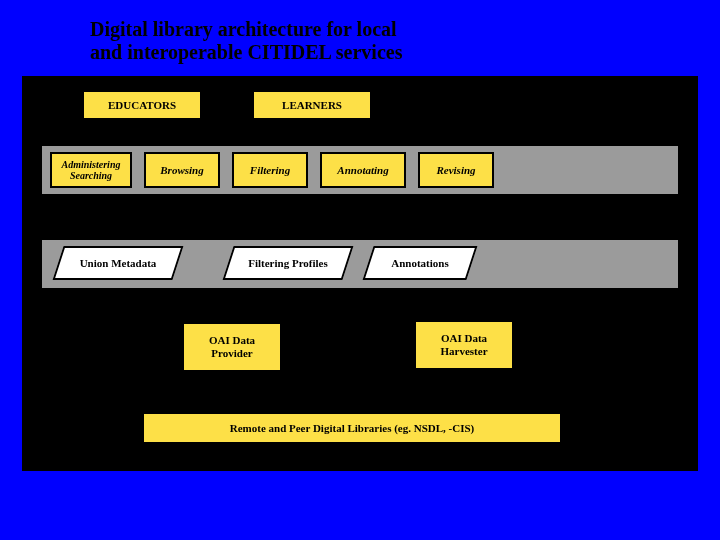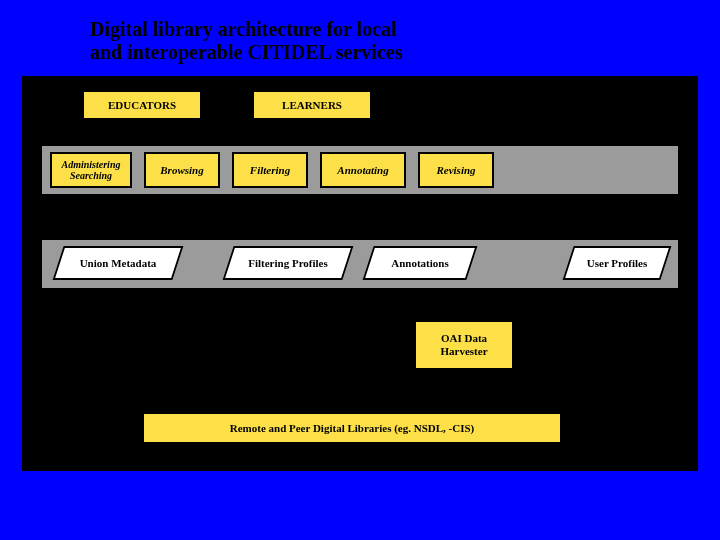--- a/index.html
+++ b/index.html
@@ -97,22 +97,19 @@
     <div class="ptxt">Union Metadata</div>
   </div>
   <div class="pwrap" style="top:170px;left:206px;width:120px;height:34px">
     <div class="pshape"></div>
     <div class="ptxt">Filtering Profiles</div>
   </div>
   <div class="pwrap" style="top:170px;left:346px;width:104px;height:34px">
     <div class="pshape"></div>
     <div class="ptxt">Annotations</div>
   </div>
-  <div class="pwrap" style="top:170px;left:546px;width:98px;height:34px">
-    <div class="pshape"></div>
-    <div class="ptxt">User Profiles</div>
-  </div>
 
+  <div class="box" style="top:246px;left:160px;width:100px;height:50px;line-height:1.15">OAI Data Provider</div>
   <div class="box" style="top:244px;left:392px;width:100px;height:50px;line-height:1.15">OAI Data Harvester</div>
 
   <div class="box" style="top:336px;left:120px;width:420px;height:32px">Remote and Peer Digital Libraries (eg. NSDL, -CIS)</div>
 
 </div>
 
 </body></html>

